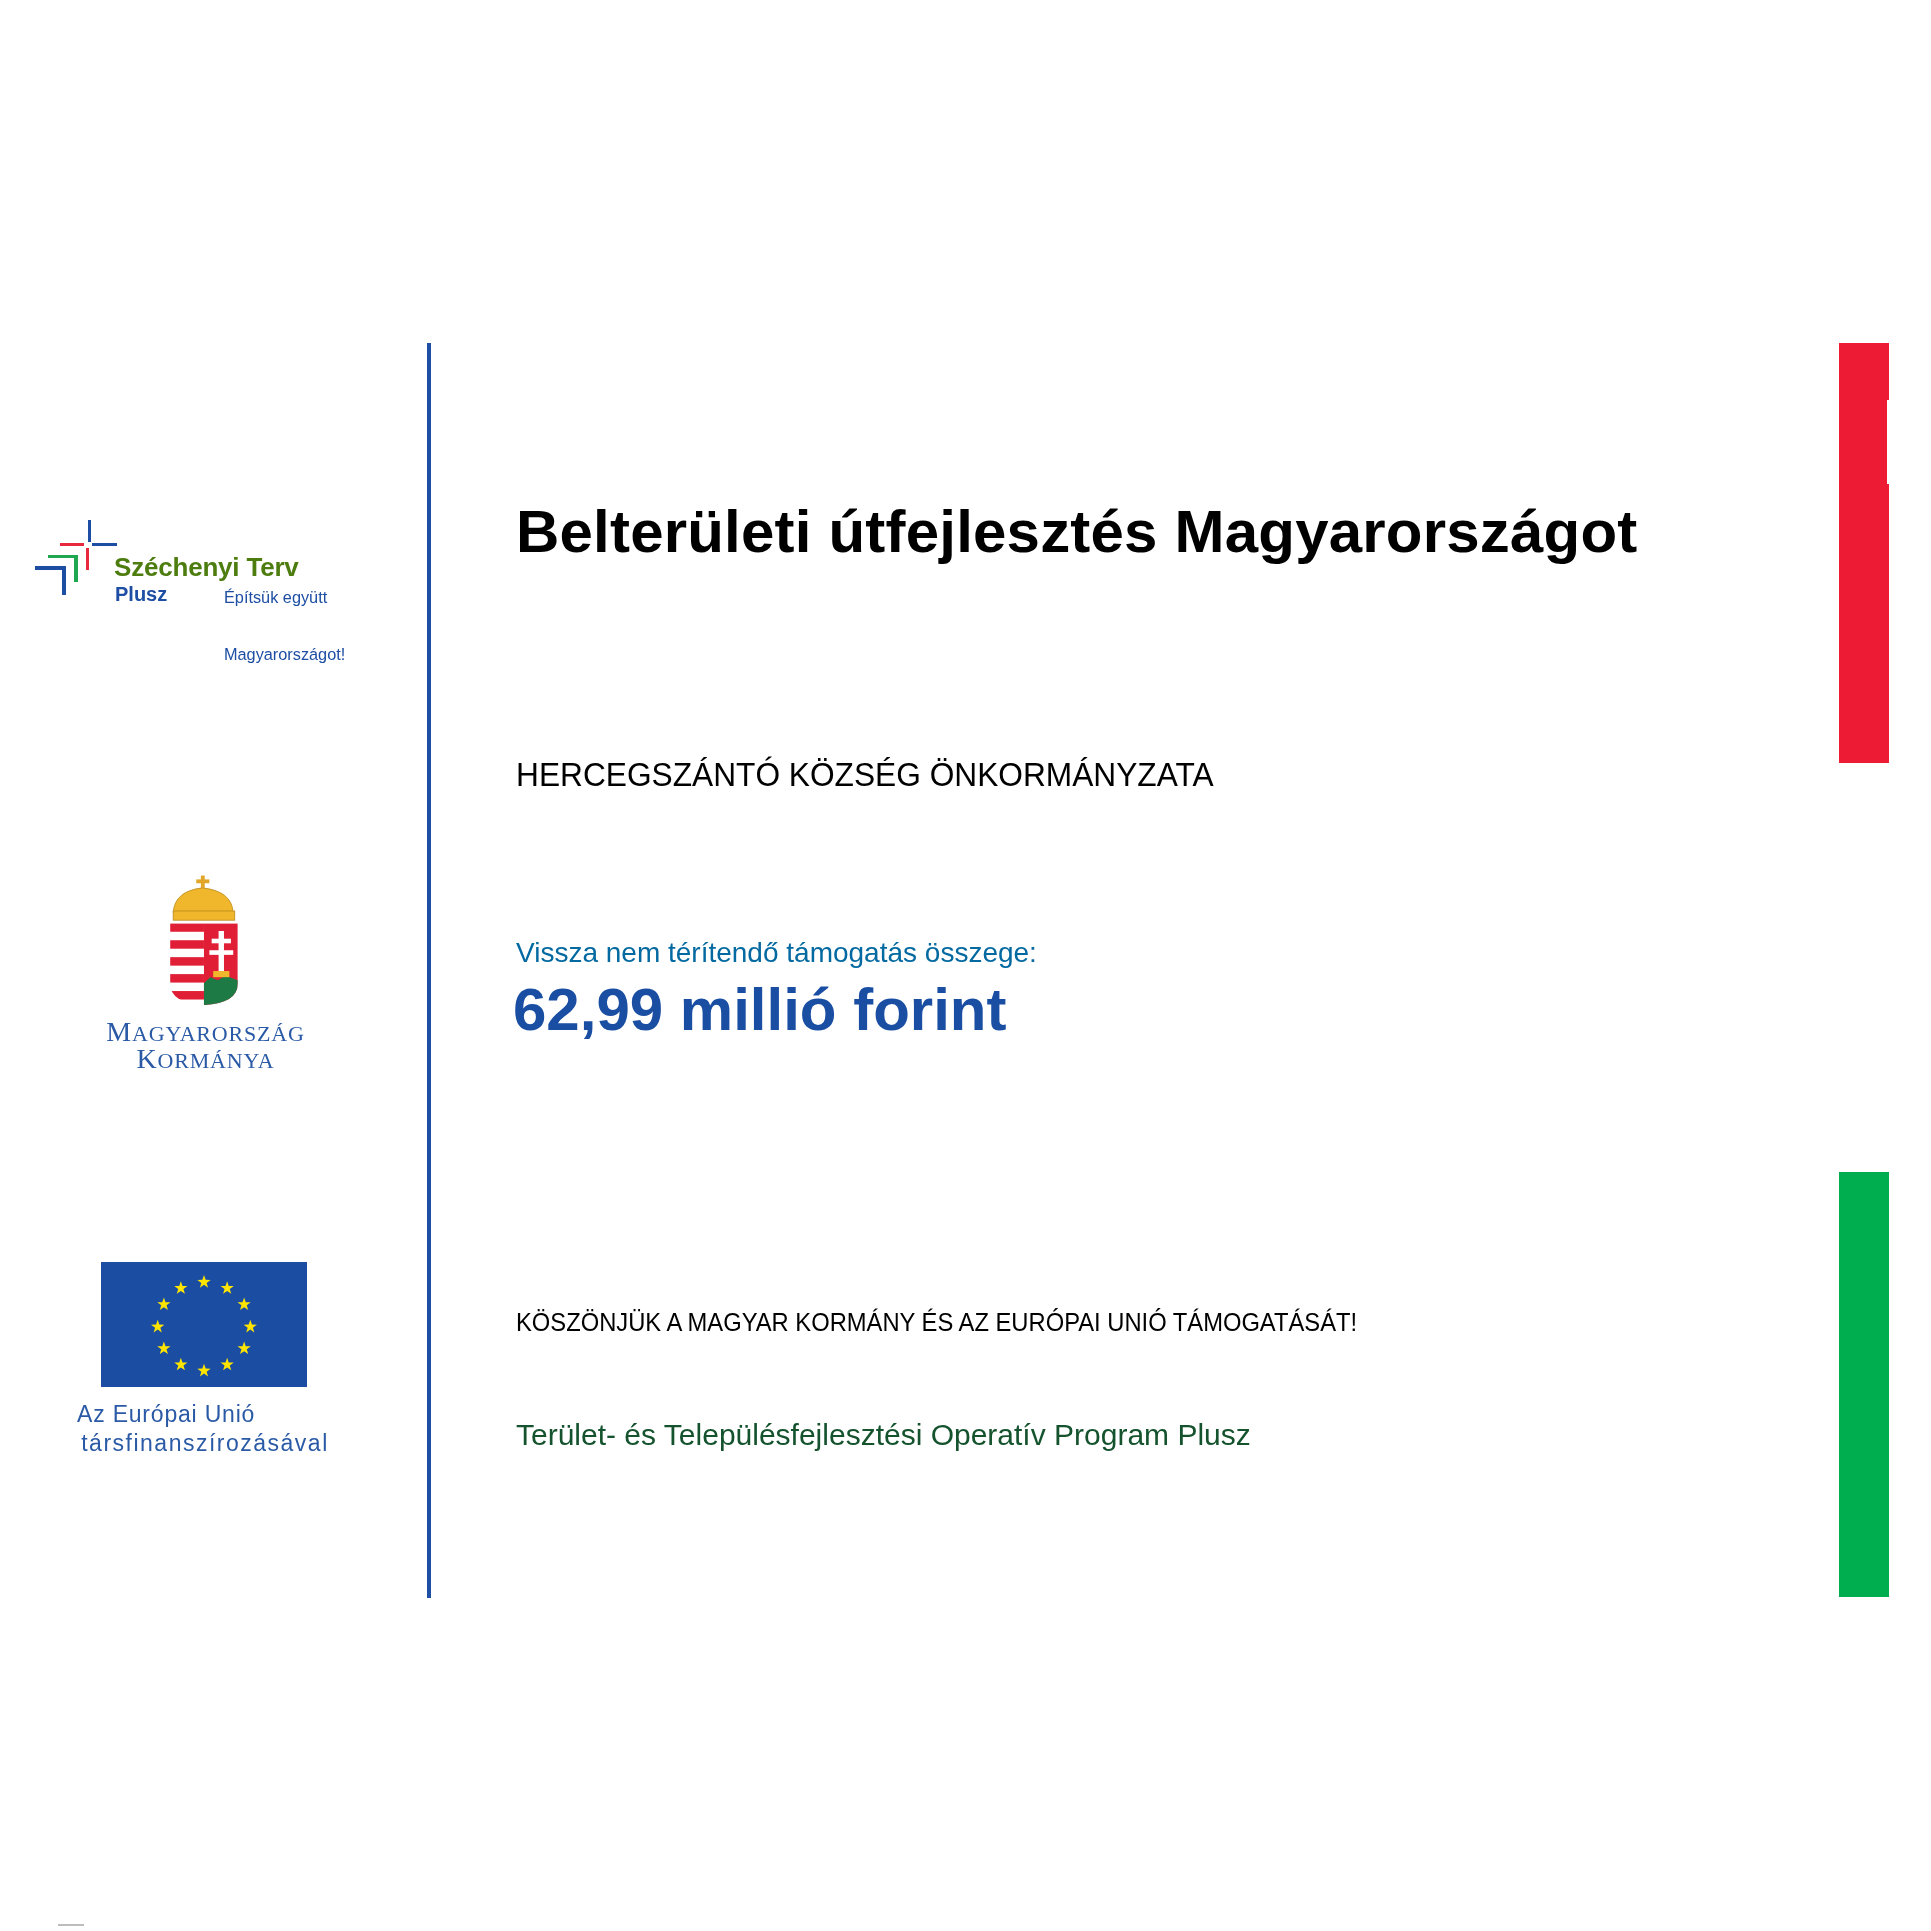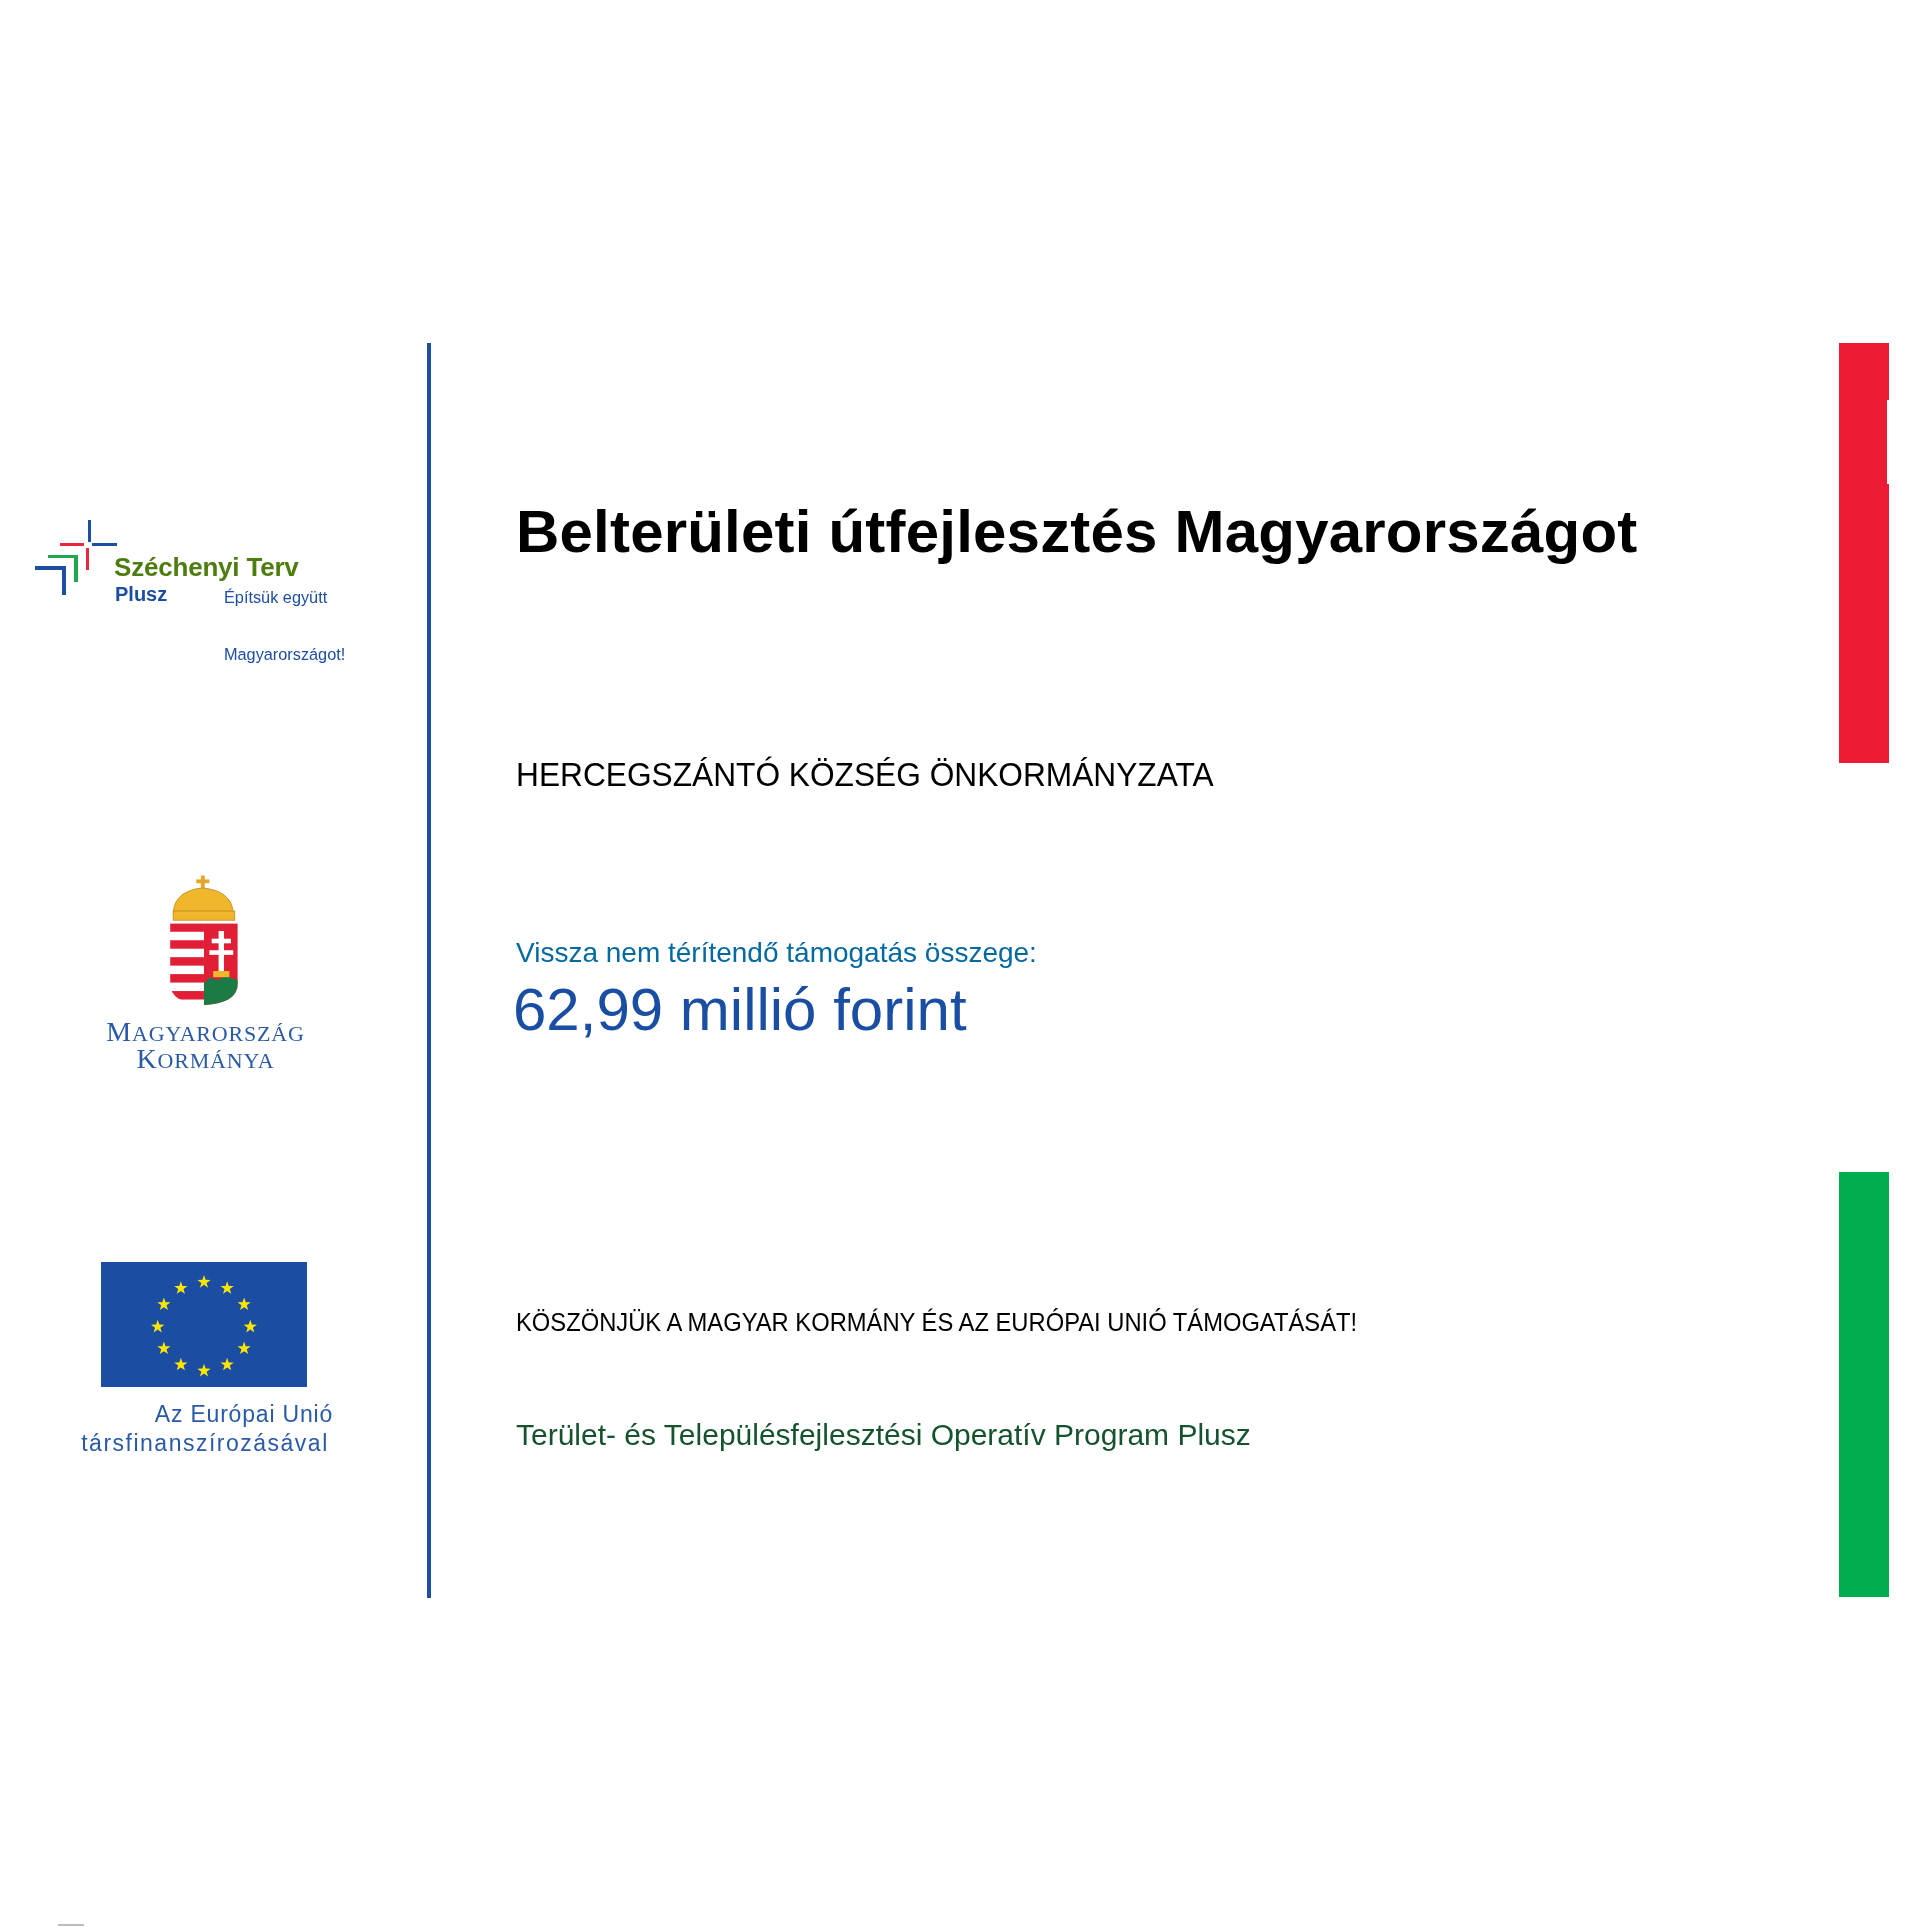--- a/index.html
+++ b/index.html
@@ -17,27 +17,27 @@
   .stp-sl2 { position:absolute; left:224px; top:607px; font-size:16.3px; color:#1d4ea3;margin-top:39px; }
 
   
   .gov-name { position:absolute; left:70px; width:271px; text-align:center; font-family:"Liberation Serif", "DejaVu Serif", serif; color:#2a5aa6; letter-spacing:0.8px; }
   .gov-1 { top:1018px; font-size:28px; }
   .gov-2 { top:1045px; font-size:28px; }
   .sc { font-size:22px; }
 
   
   .eu-flag { position:absolute; left:101px; top:1262px; width:206px; height:125px; background:#1b4ea2; }
-  .eu-t1 { position:absolute; left:77px; width:256px; text-align:right; top:1403px; font-size:23px; color:#2a5aa6; letter-spacing:0.8px; }
+  .eu-t1 { position:absolute; left:77px; width:256px; text-align:left; top:1403px; font-size:23px; color:#2a5aa6; letter-spacing:0.8px; }
   .eu-t2 { position:absolute; left:46px; width:318px; text-align:center; top:1432px; font-size:23px; color:#2a5aa6; letter-spacing:1.5px; }
 
   .main-title { position:absolute; left:516px; top:502px; font-size:60px; font-weight:bold; color:#000; letter-spacing:0.2px; }
   .beneficiary { position:absolute; left:516px; top:758px; font-size:33px; color:#000; transform:scaleX(0.96); transform-origin:left; }
   .grant-label { position:absolute; left:516px; top:939px; font-size:28px; color:#0369a1; }
-  .grant-amount { position:absolute; left:513px; top:980px; font-size:60px; font-weight:normal; color:#1a4ea3; }
+  .grant-amount { position:absolute; left:513px; top:980px; font-size:60px; font-weight:bold; color:#1a4ea3; }
   .thanks { position:absolute; left:516px; top:1310px; font-size:25px; color:#000; transform:scaleX(0.95); transform-origin:left; }
   .program { position:absolute; left:516px; top:1420px; font-size:30px; color:#14532d; }
 
   .flag-red { position:absolute; left:1839px; top:343px; width:50px; height:420px; background:#ee1b34; }
   .flag-red-notch { position:absolute; left:1887px; top:400px; width:3.1px; height:84px; background:#ffffff; }
   .flag-green { position:absolute; left:1839px; top:1172px; width:50px; height:425px; background:#00ad4f; }
   .corner-mark { position:absolute; left:58px; top:1924px; width:26px; height:1.5px; background:#bdbdbd; }
 </style>
 </head>
 <body>

